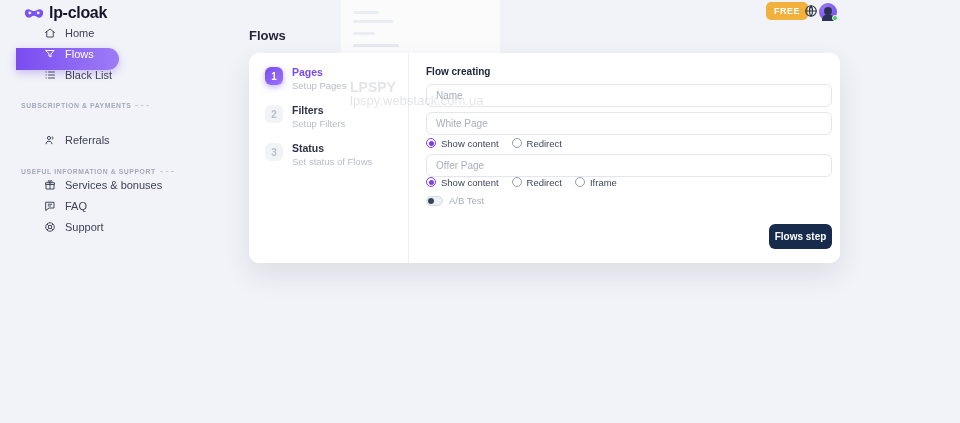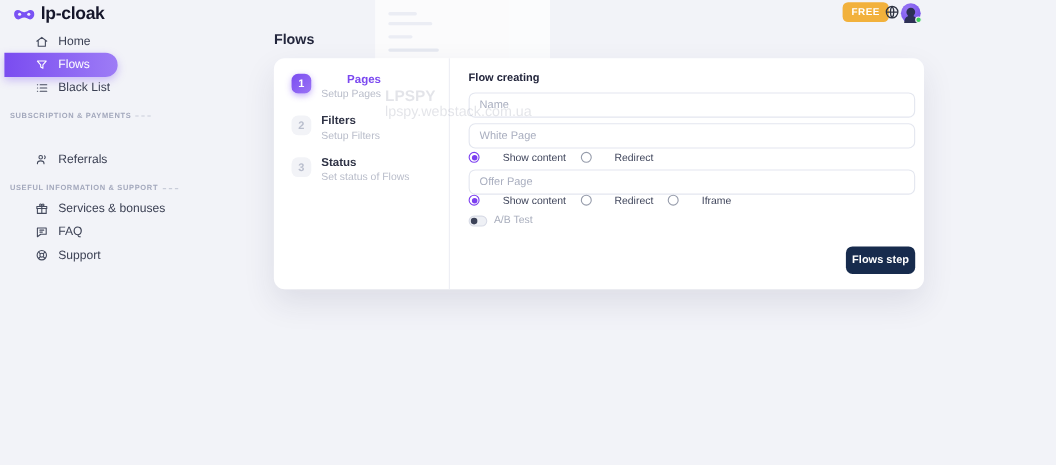--- a/index.html
+++ b/index.html
@@ -5,26 +5,26 @@
   * { margin:0; padding:0; box-sizing:border-box; }
   html,body { width:960px; height:423px; }
   body {
     position:relative; overflow:hidden;
     background:#f2f3f8;
     font-family:"Liberation Sans", sans-serif;
     -webkit-font-smoothing:antialiased;
   }
 
   
-  .sidebar { position:absolute; left:4px; top:0; width:210px; height:423px; }
+  .sidebar { position:absolute; left:16px; top:0; width:210px; height:423px; }
   .logo { position:absolute; left:8px; top:4px; display:flex; align-items:center; gap:5px; }
   .logo-text { font-size:16px; font-weight:800; color:#15162a; letter-spacing:-0.3px; }
   .nav-item {
     position:absolute; left:0; width:160px; height:22px;
-    display:flex; align-items:center; gap:9px; padding-left:28px;
+    display:flex; align-items:flex-start; gap:9px; padding-left:28px;
     font-size:11px; color:#3c4154; font-weight:500; cursor:pointer;
   }
   .nav-item svg { flex:0 0 auto; }
   .nav-item.active {
     width:103px; border-radius:0 12px 12px 0;
     background:linear-gradient(90deg,#7a4cf0,#9d7cf6);
     color:#ffffff; box-shadow:0 3px 8px rgba(124,79,242,.35);
   }
   .section-label {
     position:absolute; left:5px; font-size:6.8px; font-weight:700;
@@ -64,35 +64,35 @@
     box-shadow:0 12px 28px rgba(35,40,80,.10); }
   .steps { position:absolute; left:0; top:0; width:160px; height:100%;
     border-right:1px solid #edeef4; padding:14px 0 0 16px; }
   .step { display:flex; gap:9px; margin-bottom:14px; cursor:pointer; }
   .step-num { width:18px; height:18px; border-radius:6px; background:#f2f3f7;
     color:#b9becd; font-size:10px; font-weight:700;
     display:flex; align-items:center; justify-content:center; }
   .step.active .step-num { background:linear-gradient(135deg,#7a4cf0,#9b74f6); color:#fff;
     box-shadow:0 2px 6px rgba(124,79,242,.45); }
   .step-title { font-size:10.5px; font-weight:700; color:#2e3245; line-height:11px; }
-  .step.active .step-title { color:#7b48f0;text-align:right; }
+  .step.active .step-title { color:#7b48f0; }
   .step-sub { font-size:9.5px; color:#b9bdca; margin-top:2px; }
 
   .modal-form { position:absolute; left:177px; top:0; width:406px; height:100%; }
   .form-title { position:absolute; top:13px; font-size:10px; font-weight:700; color:#23263c; }
   .inp { position:absolute; width:406px; height:23px; border:1px solid #e3e6ef; border-radius:6px;
     font-family:inherit; font-size:10px; color:#333a4e; padding:0 9px; background:#fff; outline:none; }
   .inp::placeholder { color:#a9aebf; }
   .inp.name  { top:31px; }
   .inp.white { top:59px; }
   .inp.offer { top:101px; }
   .radio-row { position:absolute; display:flex; align-items:center; gap:13px; height:12px; }
   .radio-row.r1 { top:84px; }
   .radio-row.r2 { top:123px; }
-  .opt { display:flex; align-items:center; gap:21px; cursor:pointer; }
+  .opt { display:flex; align-items:center; gap:5px; cursor:pointer; }
   .radio { width:10px; height:10px; border-radius:50%; border:1.5px solid #969cab; position:relative; }
   .radio.sel { border-color:#7c3ff0; }
   .radio.sel::after { content:""; position:absolute; inset:1.5px; border-radius:50%; background:#7c3ff0; }
   .opt-label { font-size:9.5px; color:#40465c; }
   .toggle-row { position:absolute; top:142px; display:flex; align-items:center; gap:6px; }
   .toggle { width:17px; height:10px; border-radius:6px; background:#eef0f5; border:1px solid #d8dbe6;
     position:relative; cursor:pointer; }
   .toggle::after { content:""; position:absolute; left:1px; top:1px; width:6px; height:6px;
     border-radius:50%; background:#3c4258; }
   .toggle-label { font-size:9.5px; color:#a9aebd; }

